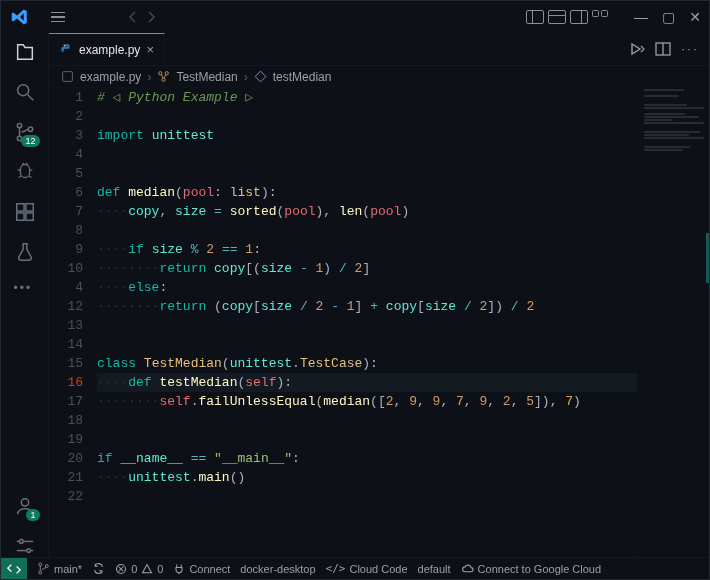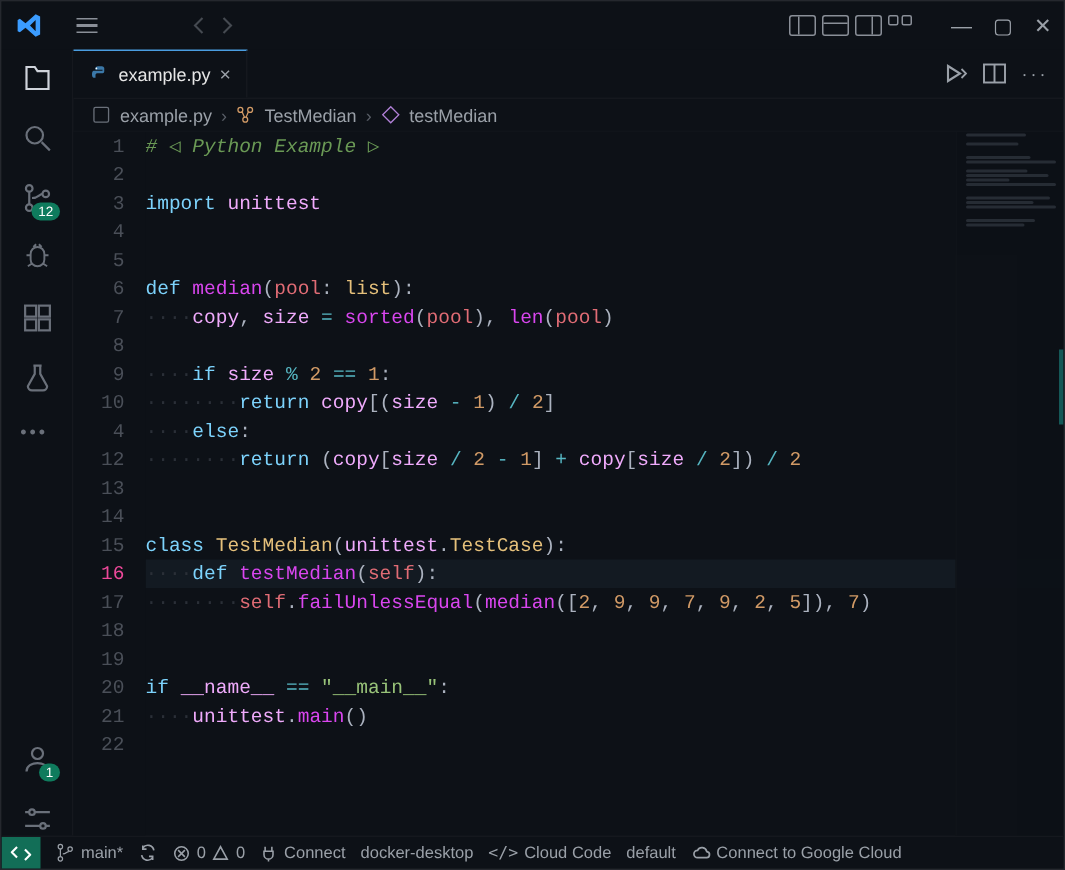--- a/index.html
+++ b/index.html
@@ -91,34 +91,34 @@
   .breadcrumbs .sep { color:#5a5f68; }
 
   .editor-area { flex:1; display:flex; position:relative; min-height:0; }
   .gutter {
     width:48px; text-align:right; color:#4a4f58;
     font-family:"Consolas","Courier New",monospace; font-size:13px;
     padding-right:14px;
     background:#0d1117;
   }
   .gutter .ln { height:19px; line-height:19px; }
-  .gutter .ln.cur { color:#ec4899; }
+  .gutter .ln.cur { color:#c2410c; }
   .code {
     flex:1; font-family:"Consolas","Courier New",monospace;
     font-size:13px; line-height:19px;
     white-space:pre; color:#c8ccd2;
     overflow:hidden;
   }
   .code .row { height:19px; }
   .code .ws { color:#2a2f37; }
   .tok-comment { color:#6a9955; font-style:italic; }
-  .tok-kw { color:#7dd3fc; }
-  .tok-fn { color:#d946ef; }
+  .tok-kw { color:#14b8a6; }
+  .tok-fn { color:#fef9c3; }
   .tok-cls { color:#e5c07b; }
-  .tok-var { color:#f0abfc; }
+  .tok-var { color:#5eead4; }
   .tok-param { color:#e06c75; }
   .tok-str { color:#98c379; }
   .tok-num { color:#d19a66; }
   .tok-op { color:#56b6c2; }
   .tok-punc { color:#abb2bf; }
   .tok-builtin { color:#e5c07b; }
 
   .code .line-hl { background:#131a22; }
 
   .minimap {

